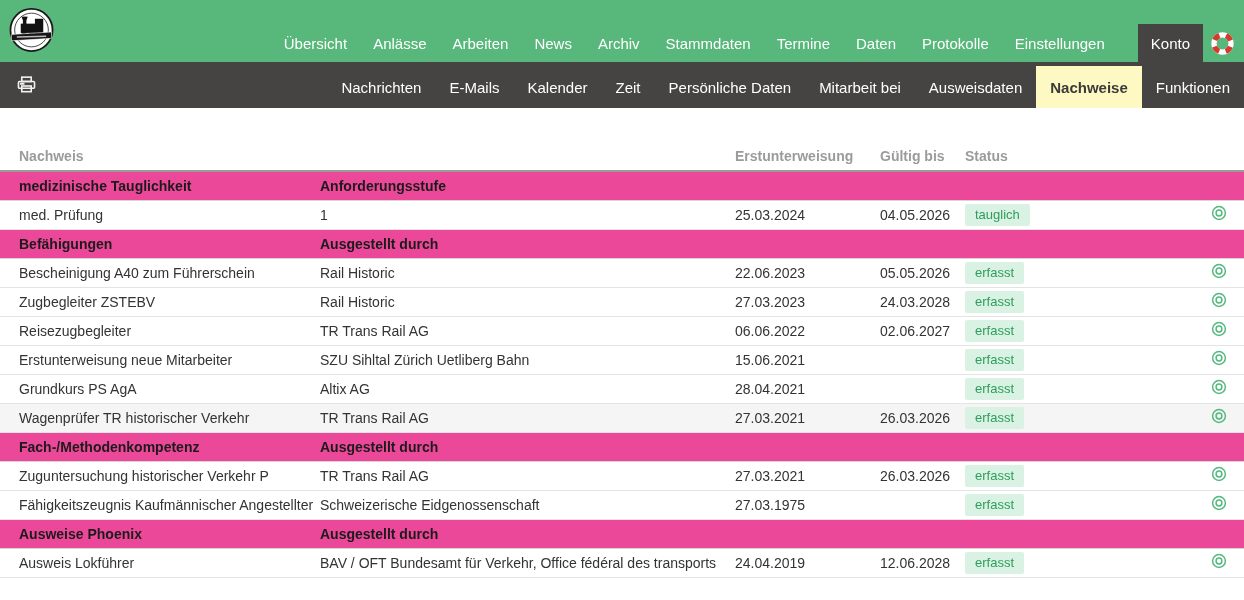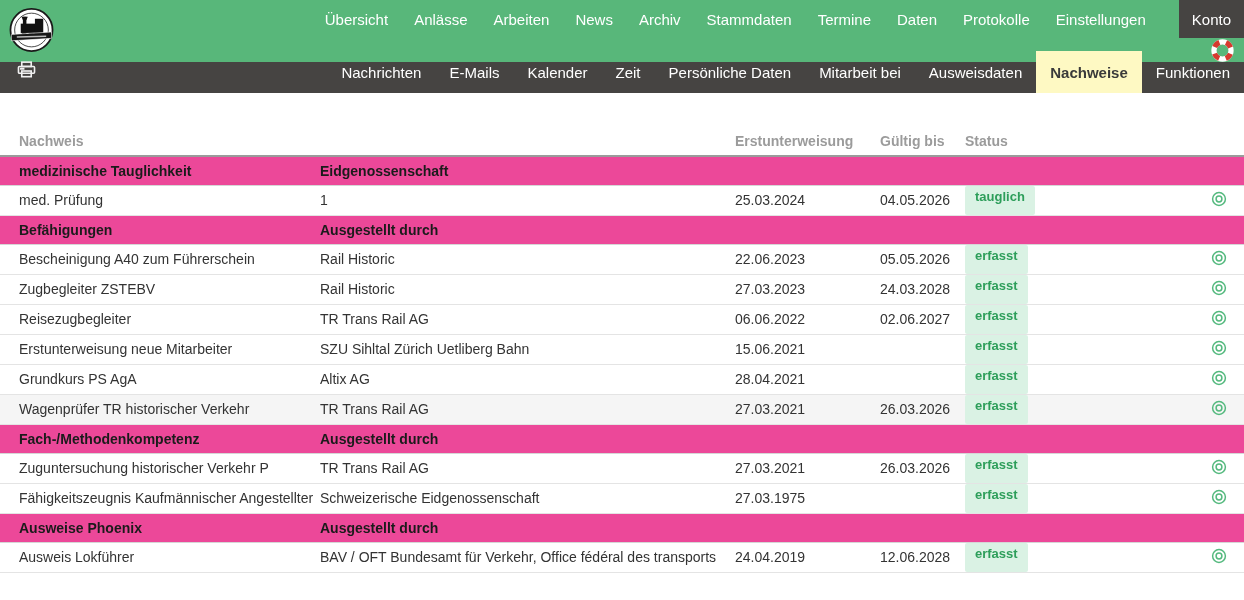--- a/index.html
+++ b/index.html
@@ -5,34 +5,34 @@
   * { box-sizing: border-box; }
   html,body { margin:0; padding:0; }
   body {
     width:1244px; height:600px; overflow:hidden;
     background:#fff; font-family:"Liberation Sans", sans-serif;
   }
 
   
   .topbar {
     height:62px; background:var(--green,#58b77a);
-    display:flex; align-items:flex-end; position:relative;flex-direction:column;
+    display:flex; align-items:flex-end; position:relative;
   }
   .logo { position:absolute; left:8px; top:7px; width:47px; height:48px; }
   .topnav { margin-left:auto; display:flex; align-items:flex-end; }
   .nav-item {
     height:38px; display:flex; align-items:center; padding:0 13px;
     color:#fff; font-size:15px; cursor:pointer; white-space:nowrap;
   }
   .nav-item.active { background:var(--dark,#464442);margin-left:20px; }
   .help { height:38px; display:flex; align-items:center; padding:0 9px 0 7px; cursor:pointer; }
 
   
   .subbar {
-    height:31px; background:var(--dark,#464442);
+    height:46px; background:var(--dark,#464442);
     display:flex; align-items:flex-end; position:relative;
   }
   .printbtn {
     position:absolute; left:17px; bottom:12px;
     background:none; border:none; padding:0; cursor:pointer; color:#f1f1f1;
   }
   .subnav { margin-left:auto; display:flex; align-items:flex-end; }
   .sub-item {
     height:42px; display:flex; align-items:center; padding:0 14px;
     color:#fff; font-size:15px; cursor:pointer; white-space:nowrap;
@@ -49,21 +49,21 @@
   td { height:29px; padding:0; border-bottom:1px solid #e4e4e4; white-space:nowrap; overflow:hidden; }
   th.c1, td.c1 { padding-left:19px; }
   tr.group td {
     background:#ec4899; font-weight:700; color:#1b1b1b;
     border-top:1px solid #d6d6d6; border-bottom:1px solid #d6d6d6;
   }
   tr.row.hl td { background:#f5f5f5; }
   td.c6 { text-align:right; padding-right:17px; overflow:visible; }
   .badge {
     display:inline-block; background:var(--badge-bg,#daf2e4); color:var(--badge-text,#2d9e5a);
-    font-weight:700; font-size:13px; line-height:1; padding:4px 10px 12px; border-radius:2px;
+    font-weight:400; font-size:13px; line-height:1; padding:4px 10px 5px; border-radius:2px;
   }
   .view-icon { color:var(--icon-green,#54b97e); display:inline-block; vertical-align:middle; cursor:pointer; }
 </style>
 </head>
 <body>
 
 <header class="topbar">
   <div class="logo">
     <svg width="47" height="48" viewBox="0 0 48 48">
       <circle cx="24" cy="23" r="21.5" fill="#ffffff" stroke="#1a1a1a" stroke-width="1.8"></circle>
@@ -140,21 +140,21 @@
         <th class="c2"></th>
         <th class="c3">Erstunterweisung</th>
         <th class="c4">Gültig bis</th>
         <th class="c5">Status</th>
         <th class="c6"></th>
       </tr>
     </thead>
     <tbody id="tbody">
         <tr class="group">
           <td class="c1">medizinische Tauglichkeit</td>
-          <td class="c2">Eidgenossenschaft</td>
+          <td class="c2">Anforderungsstufe</td>
           <td class="c3"></td>
           <td class="c4"></td>
           <td class="c5"></td>
           <td class="c6"></td>
         </tr>
         <tr class="row">
           <td class="c1">med. Prüfung</td>
           <td class="c2">1</td>
           <td class="c3">25.03.2024</td>
           <td class="c4">04.05.2026</td>

